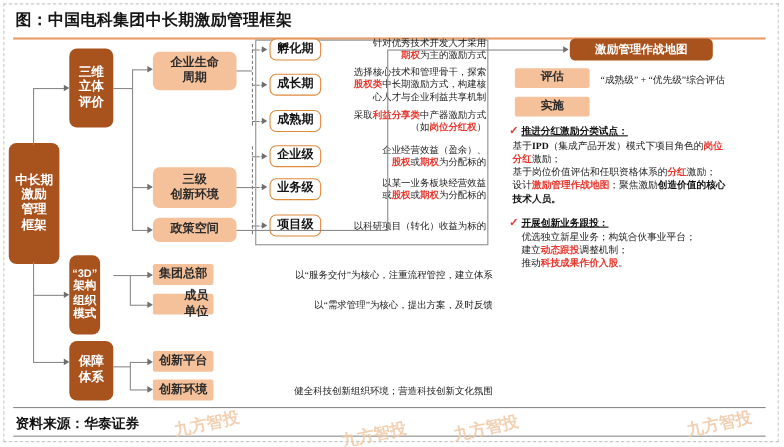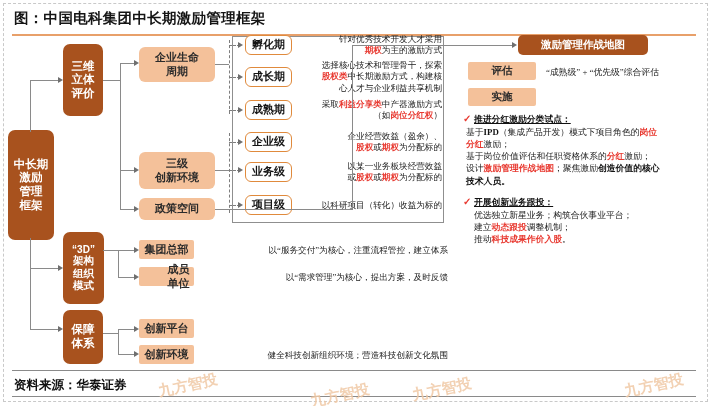--- a/index.html
+++ b/index.html
@@ -203,21 +203,21 @@
     企业经营效益（盈余）、<br><b class="r">股权</b>或<b class="r">期权</b>为分配标的
   </div>
   <div class="desc" style="left:296px;top:161px;width:146px;">
     以某一业务板块经营效益<br>或<b class="r">股权</b>或<b class="r">期权</b>为分配标的
   </div>
   <div class="desc" style="left:296px;top:200px;width:146px;">以科研项目（转化）收益为标的</div>
 
   <div class="bx bx-light" style="left:139px;top:198px;width:76px;height:22px;font-size:11px;">政策空间</div>
   <div class="ln ln-h" style="left:215px;top:209px;width:138px;"></div>
 
-  <div class="bx bx-dark" style="left:63px;top:232px;width:41px;height:72px;font-size:10.5px;flex-direction:column;">
+  <div class="bx bx-dark" style="left:63px;top:232px;width:28px;height:72px;font-size:10.5px;flex-direction:column;">
     <span style="font-family:'Liberation Sans',sans-serif;font-size:10px;">“3D”</span>
     <span>架构</span>
     <span>组织</span>
     <span>模式</span>
   </div>
   <div class="ln ln-h" style="left:103px;top:250px;width:16px;"></div>
   <div class="ln ln-v" style="left:118px;top:250px;height:28px;"></div>
   <div class="ln ln-h" style="left:119px;top:250px;width:16px;"></div>
   <div class="ln ln-h" style="left:119px;top:277px;width:16px;"></div>
   <div class="ar ar-r" style="left:134px;top:247px;"></div>

